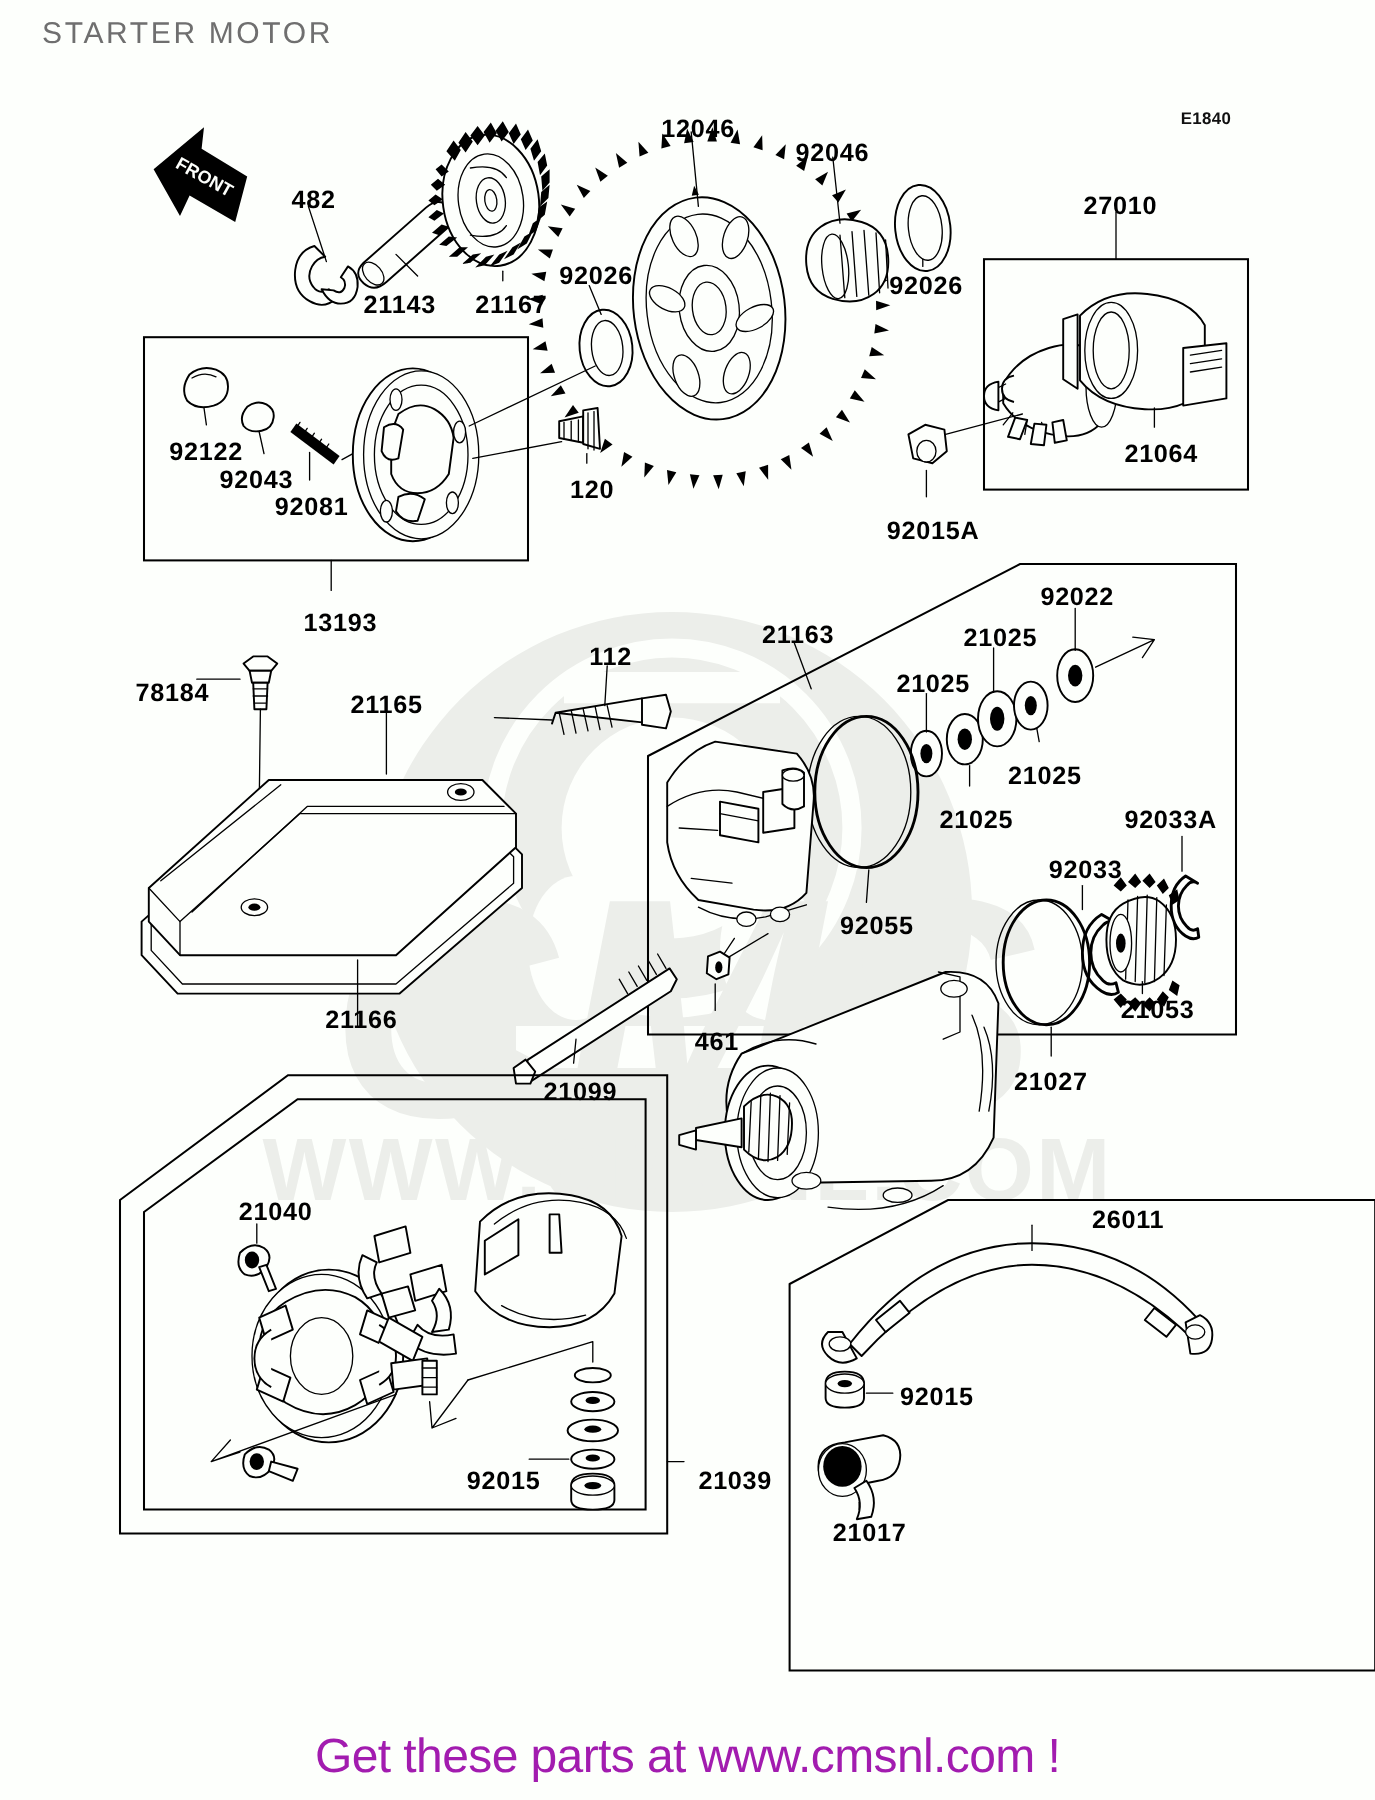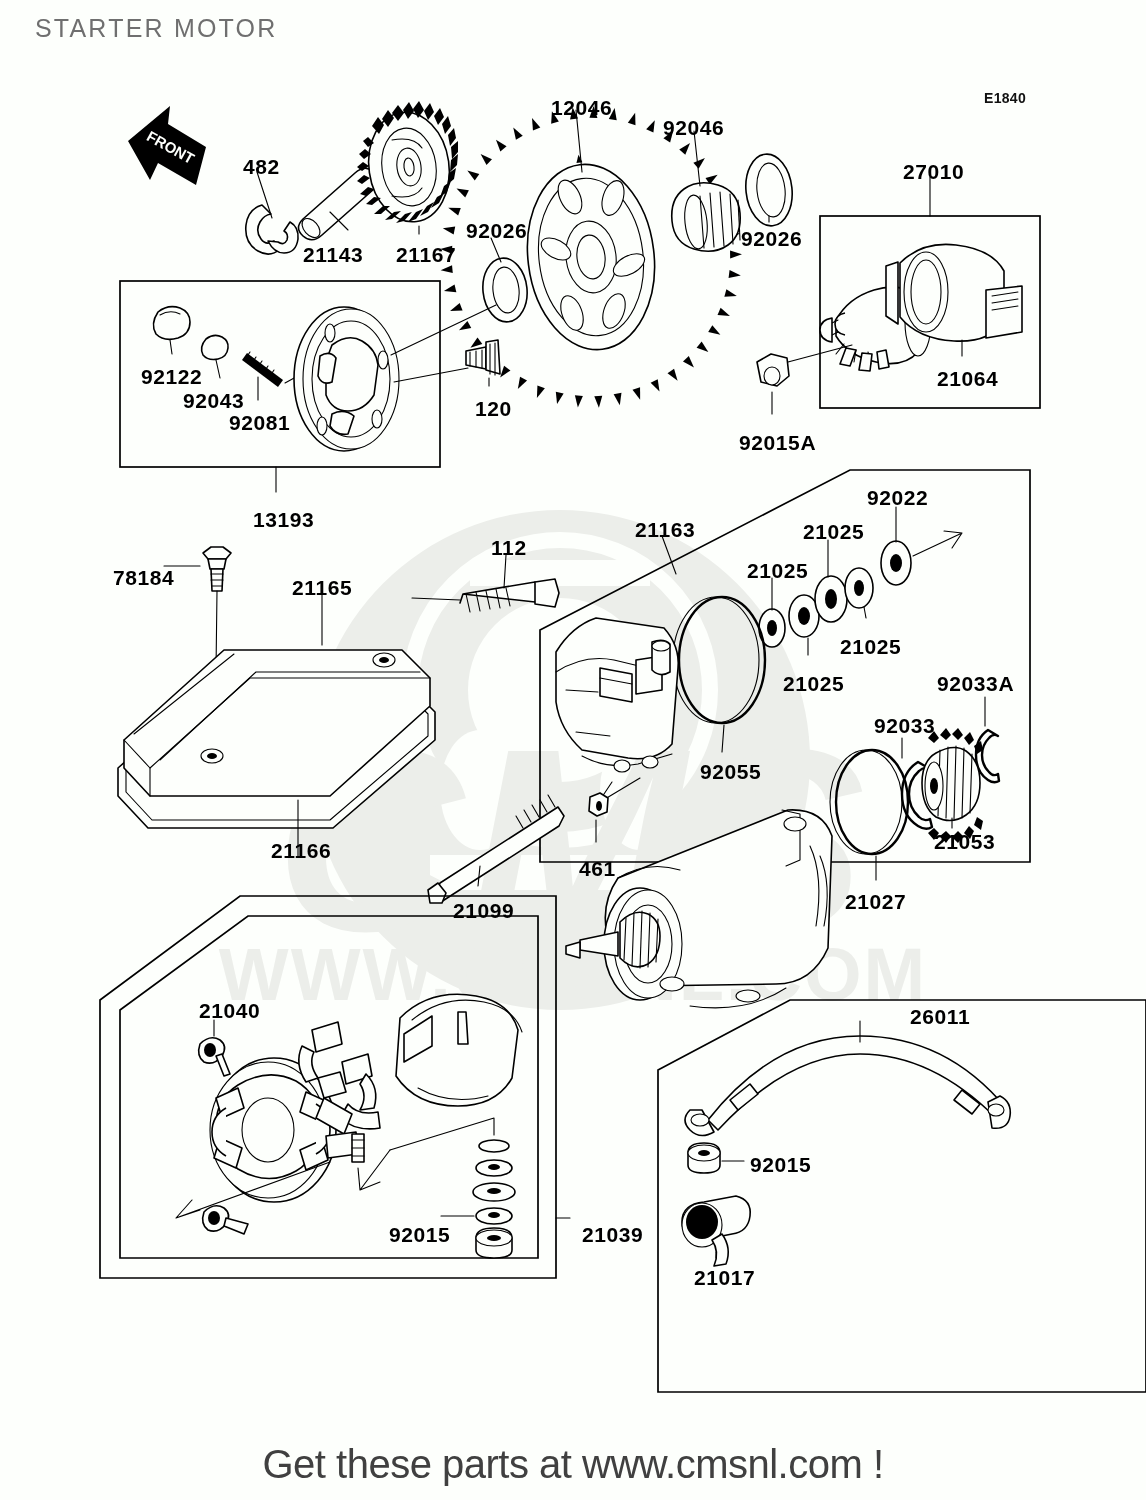--- a/index.html
+++ b/index.html
@@ -43,21 +43,21 @@
     font-family: "Liberation Sans", sans-serif;
   }
   
   .footer-note {
     position: absolute;
     left: 0;
     right: 0;
     top: 1442px;
     text-align: center;
     font-size: 40px;
-    color: #404040;
+    color: #a21caf;
     font-family: "Liberation Sans", sans-serif;
     letter-spacing: -0.5px;
     white-space: nowrap;
   }
   
   .callout {
     position: absolute;
     font-size: 21px;
     font-weight: bold;
     color: #000;

